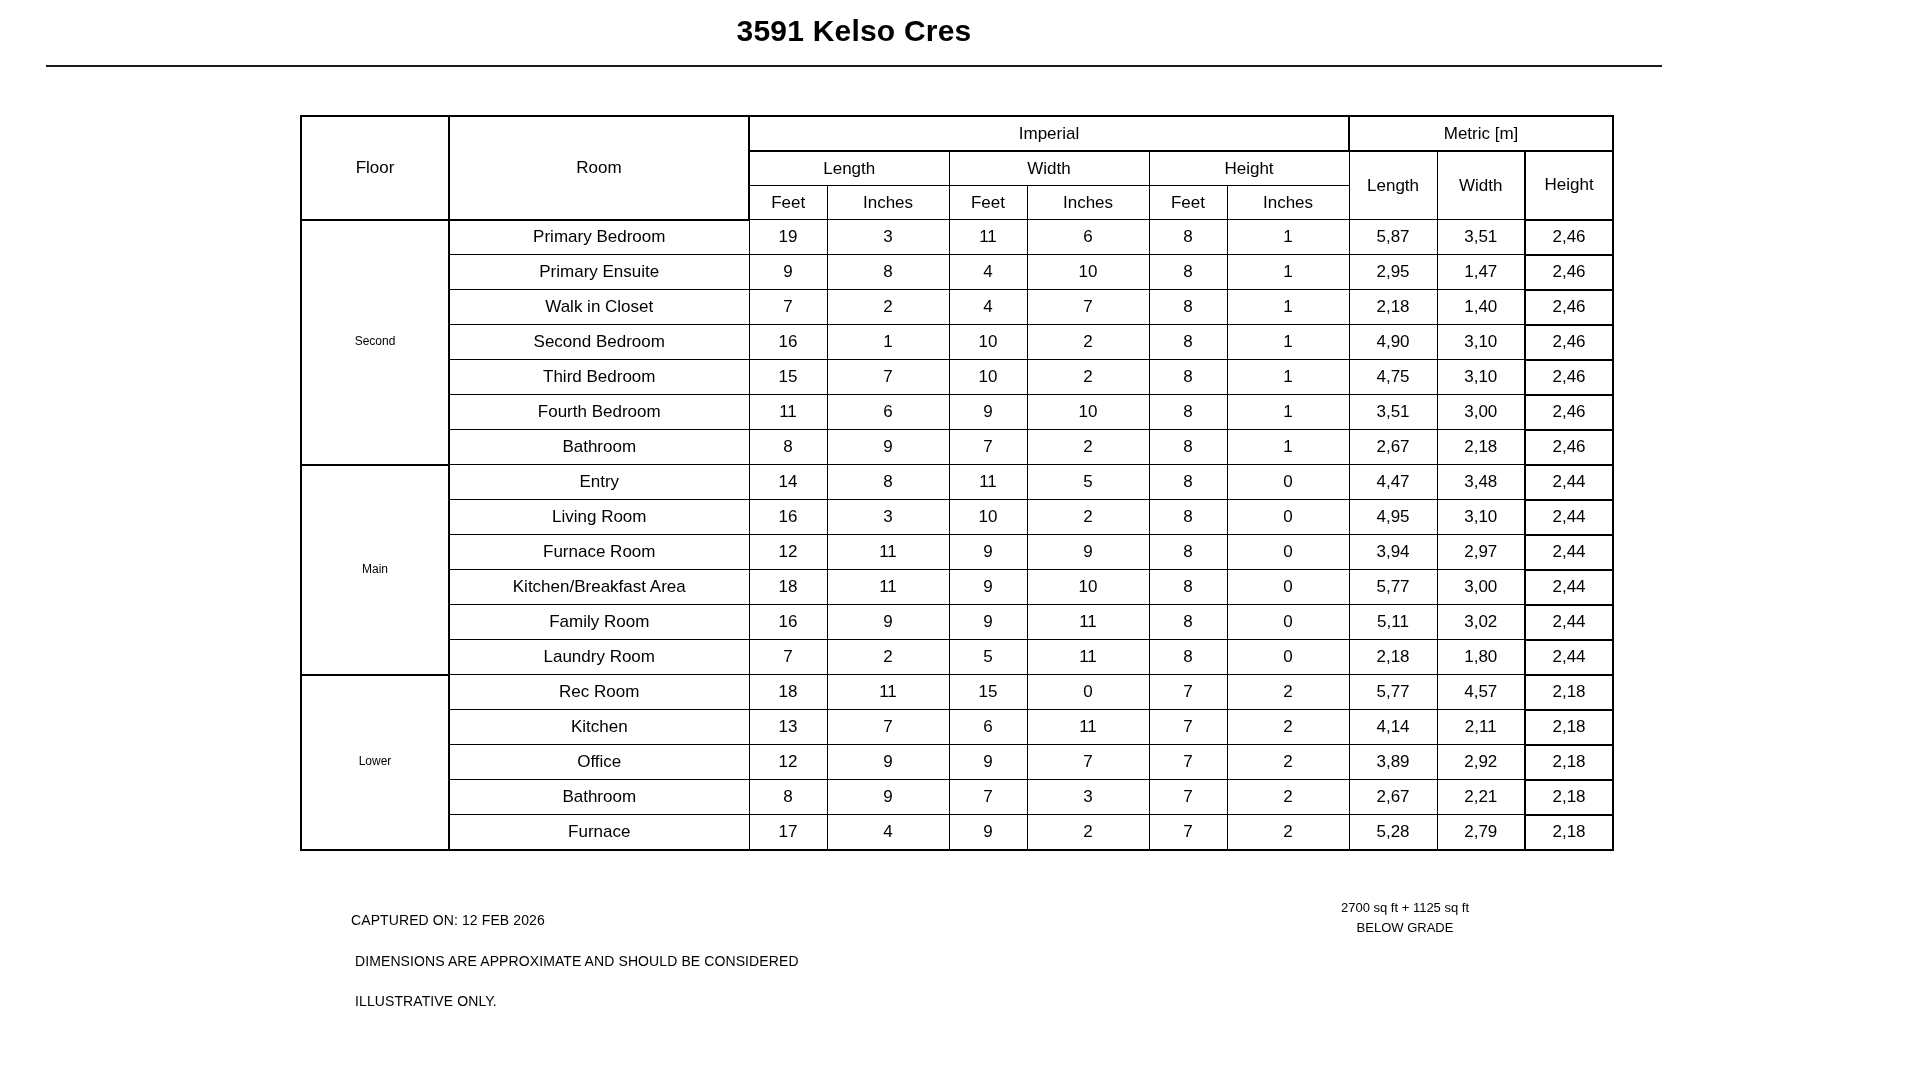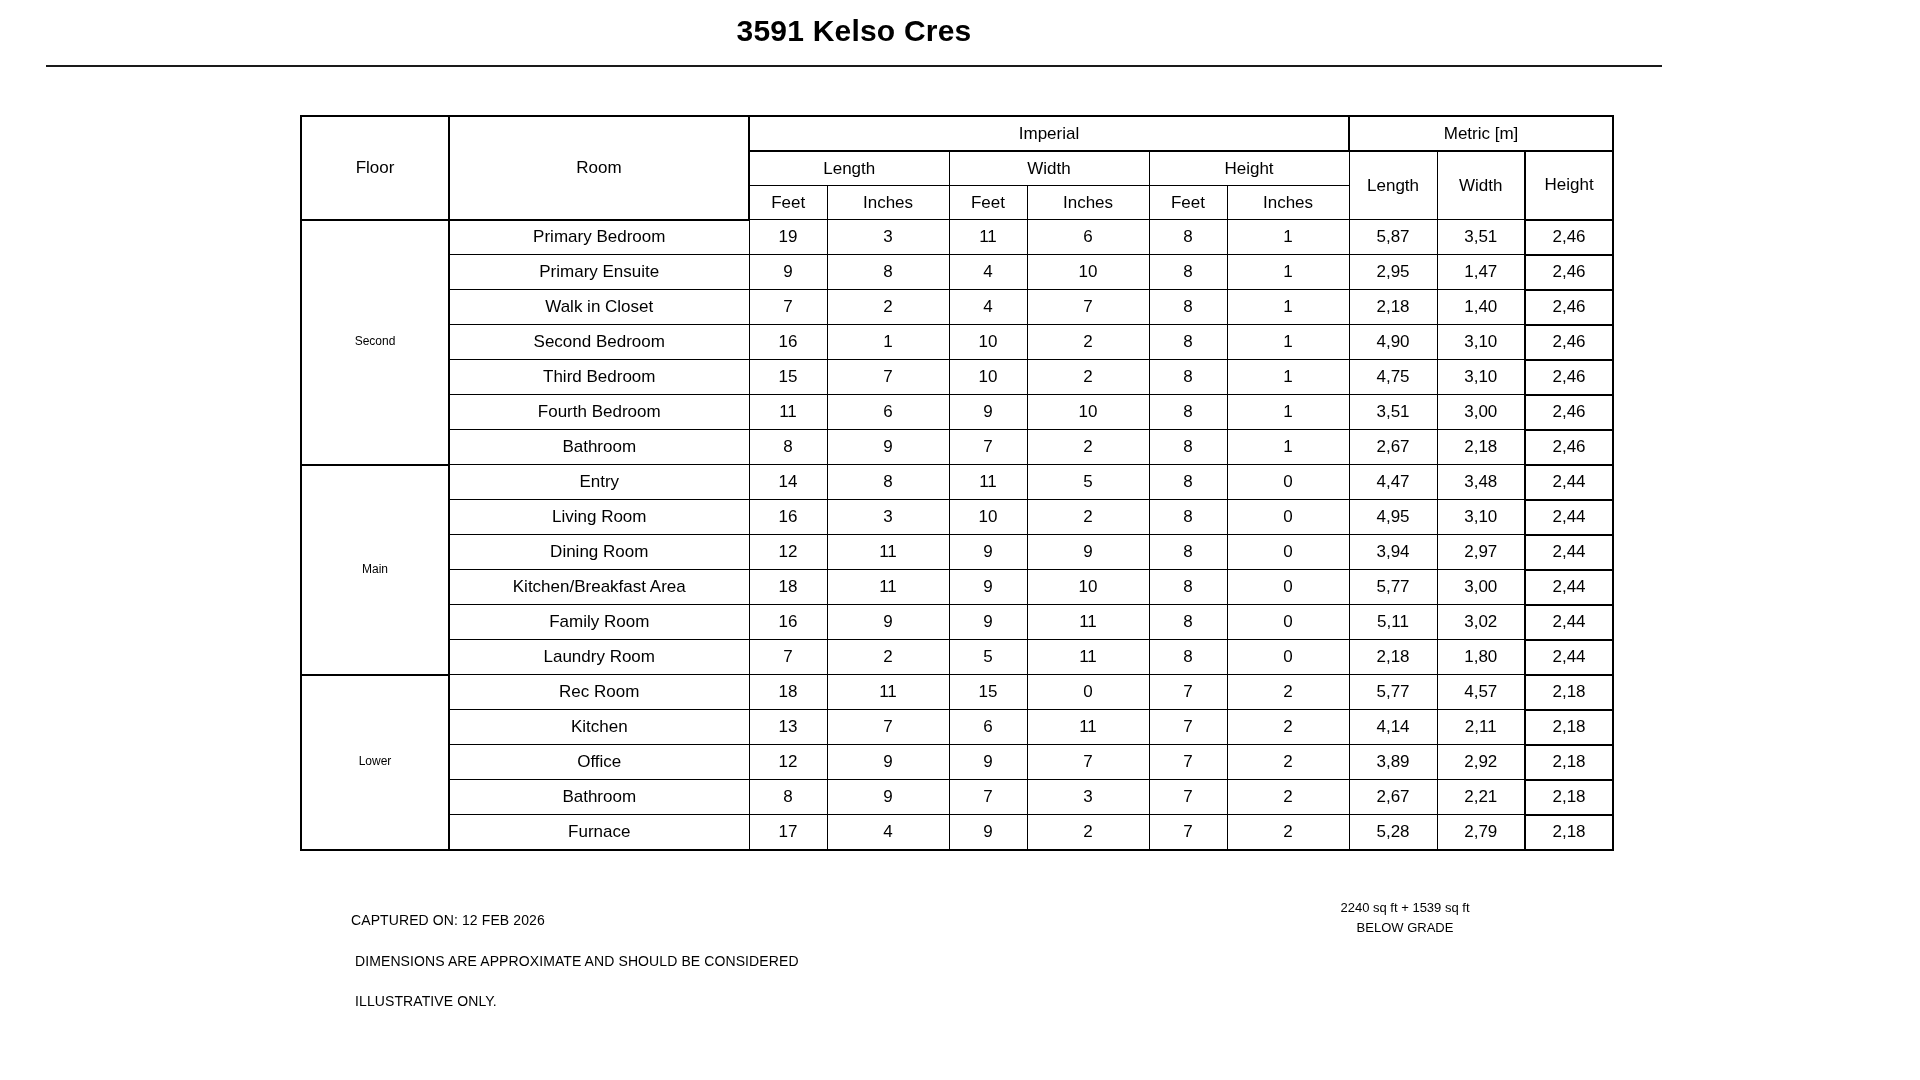--- a/index.html
+++ b/index.html
@@ -257,21 +257,21 @@
             <td>3</td>
             <td>10</td>
             <td>2</td>
             <td>8</td>
             <td>0</td>
             <td>4,95</td>
             <td>3,10</td>
             <td class="outer-thick">2,44</td>
           </tr>
           <tr>
-            <td class="room-name">Dining Room</td>
+            <td class="room-name">Furnace Room</td>
             <td>12</td>
             <td>11</td>
             <td>9</td>
             <td>9</td>
             <td>8</td>
             <td>0</td>
             <td>3,94</td>
             <td>2,97</td>
             <td class="outer-thick">2,44</td>
           </tr>
@@ -376,18 +376,18 @@
     </table>
   </div>
 
   <div class="footer">
     <div class="capture-note">
       <div class="line1">CAPTURED ON:  12 FEB 2026</div>
       <div>DIMENSIONS ARE APPROXIMATE AND SHOULD BE CONSIDERED</div>
       <div>ILLUSTRATIVE ONLY.</div>
     </div>
     <div class="sqft-note">
-      <div>2240 sq ft + 1539 sq ft</div>
+      <div>2700 sq ft + 1125 sq ft</div>
       <div>BELOW GRADE</div>
     </div>
   </div>
 
 </div>
 
 </body></html>

